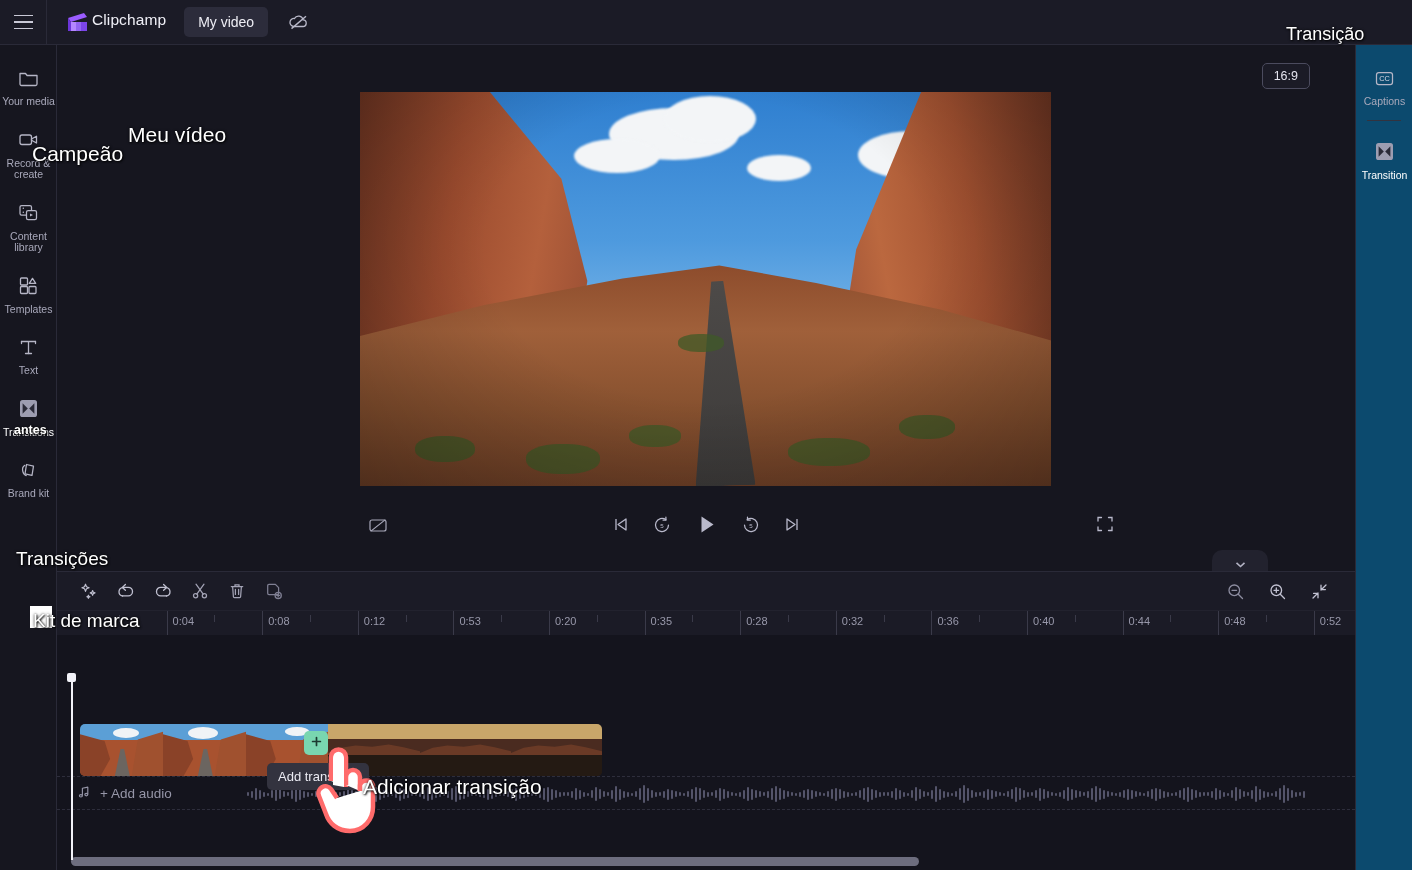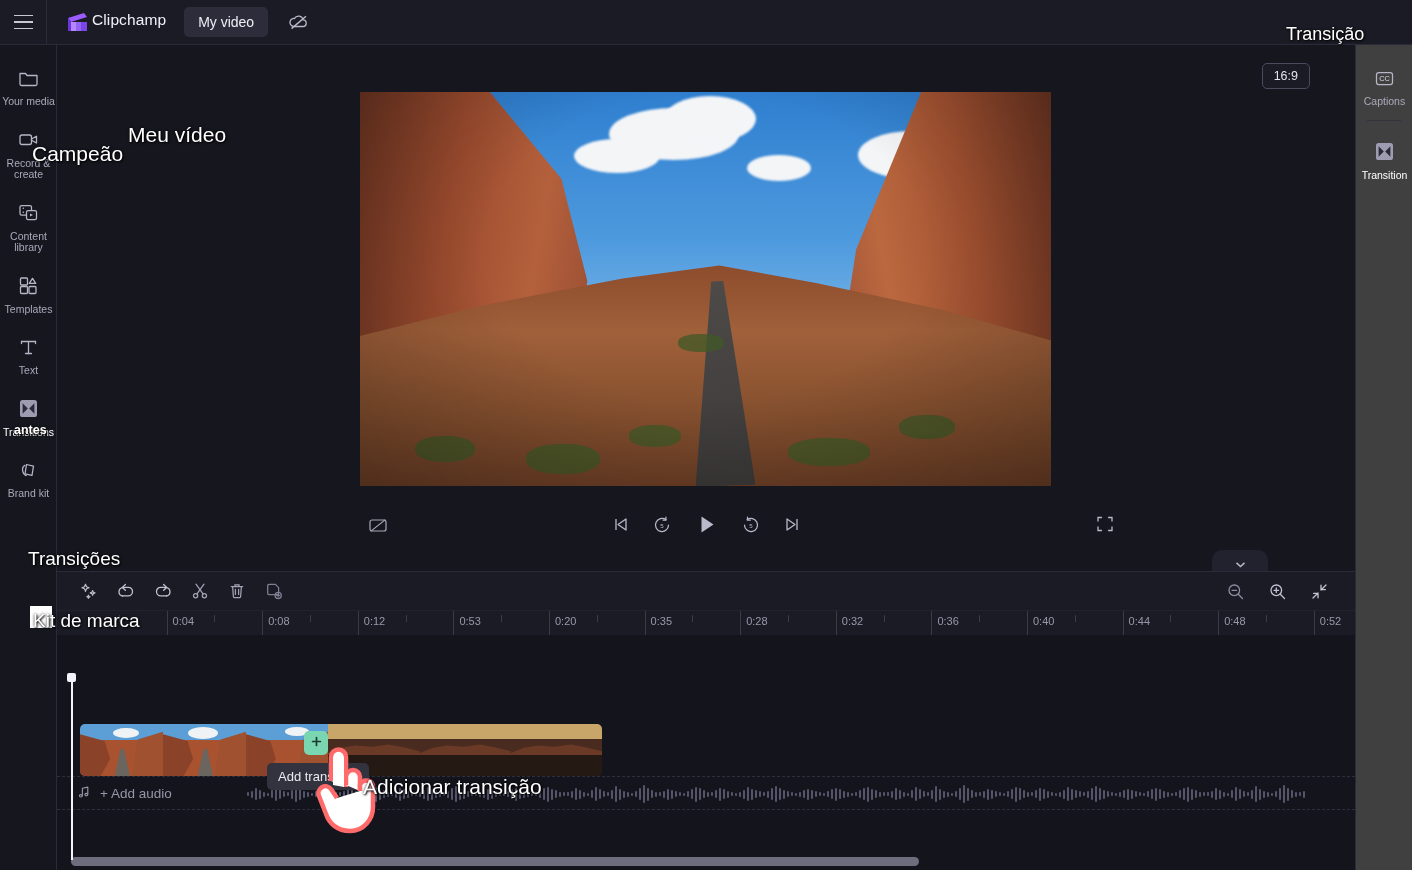--- a/index.html
+++ b/index.html
@@ -66,21 +66,21 @@
   
   .panel-expander {
     position: absolute; left: 57px; top: 432px; width: 25px; height: 56px;
     background: #22222e; border-radius: 0 8px 8px 0;
     display: flex; align-items: center; justify-content: center; cursor: pointer;
   }
 
   
   .rightrail {
     position: absolute; right: 0; top: 45px; width: 57px; height: 825px;
-    background: #404040; border-left: 1px solid #2a2a38; padding-top: 12px;
+    background: #0c4a6e; border-left: 1px solid #2a2a38; padding-top: 12px;
   }
   .rr-div { width: 34px; height: 1px; background: #33333f; margin: 6px auto 10px; }
   .panel-collapser {
     position: absolute; right: 57px; top: 432px; width: 25px; height: 56px;
     background: #22222e; border-radius: 8px 0 0 8px;
     display: flex; align-items: center; justify-content: center; cursor: pointer;
   }
 
   
   .stage {
@@ -240,21 +240,21 @@
   
   .ann {
     position: absolute; color: #ffffff; z-index: 40;
     text-shadow: 0 0 3px rgba(0,0,0,.85), 1px 1px 2px rgba(0,0,0,.9);
     white-space: nowrap; pointer-events: none;
   }
   .ann-transicao   { left: 1286px; top: 24px;  font-size: 18px; }
   .ann-meuvideo    { left: 128px;  top: 123px; font-size: 21px; }
   .ann-campeao     { left: 32px;   top: 142px; font-size: 21px; }
   .ann-antes       { left: 14px;   top: 423px; font-size: 12.5px; font-weight: bold; }
-  .ann-transicoes  { left: 28px;   top: 548px; font-size: 19px; }
+  .ann-transicoes  { left: 16px;   top: 548px; font-size: 19px; }
   .ann-kitmarca    { left: 33px;   top: 610px; font-size: 19px; }
   .ann-adicionar   { left: 363px;  top: 775px; font-size: 21px; }
   .ann-block { position: absolute; background: #ffffff; z-index: 39; }
 </style>
 </head>
 <body>
 
 <div id="app">
 
   <div class="topbar">

